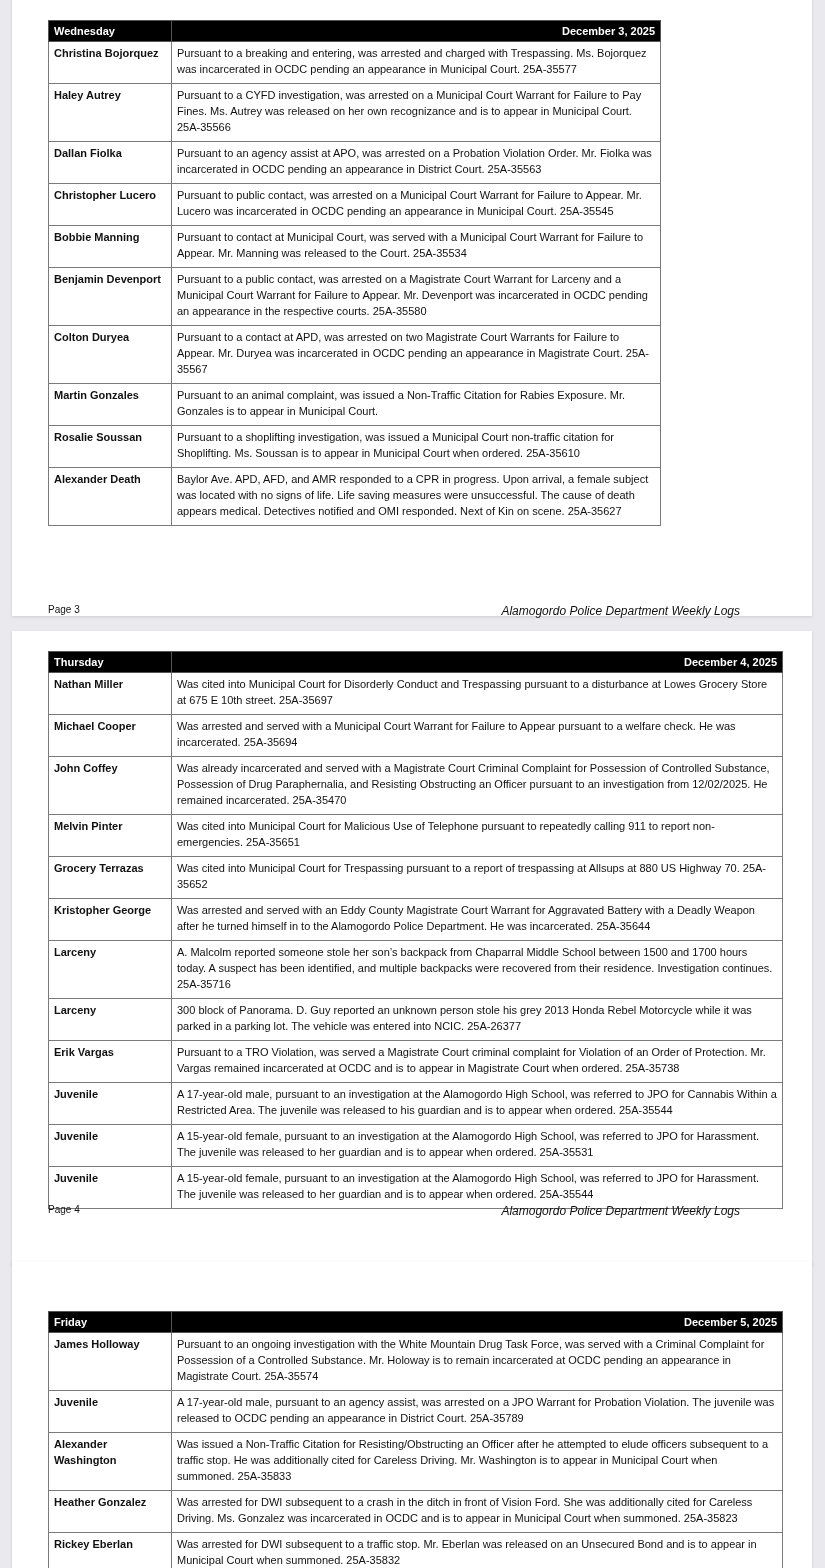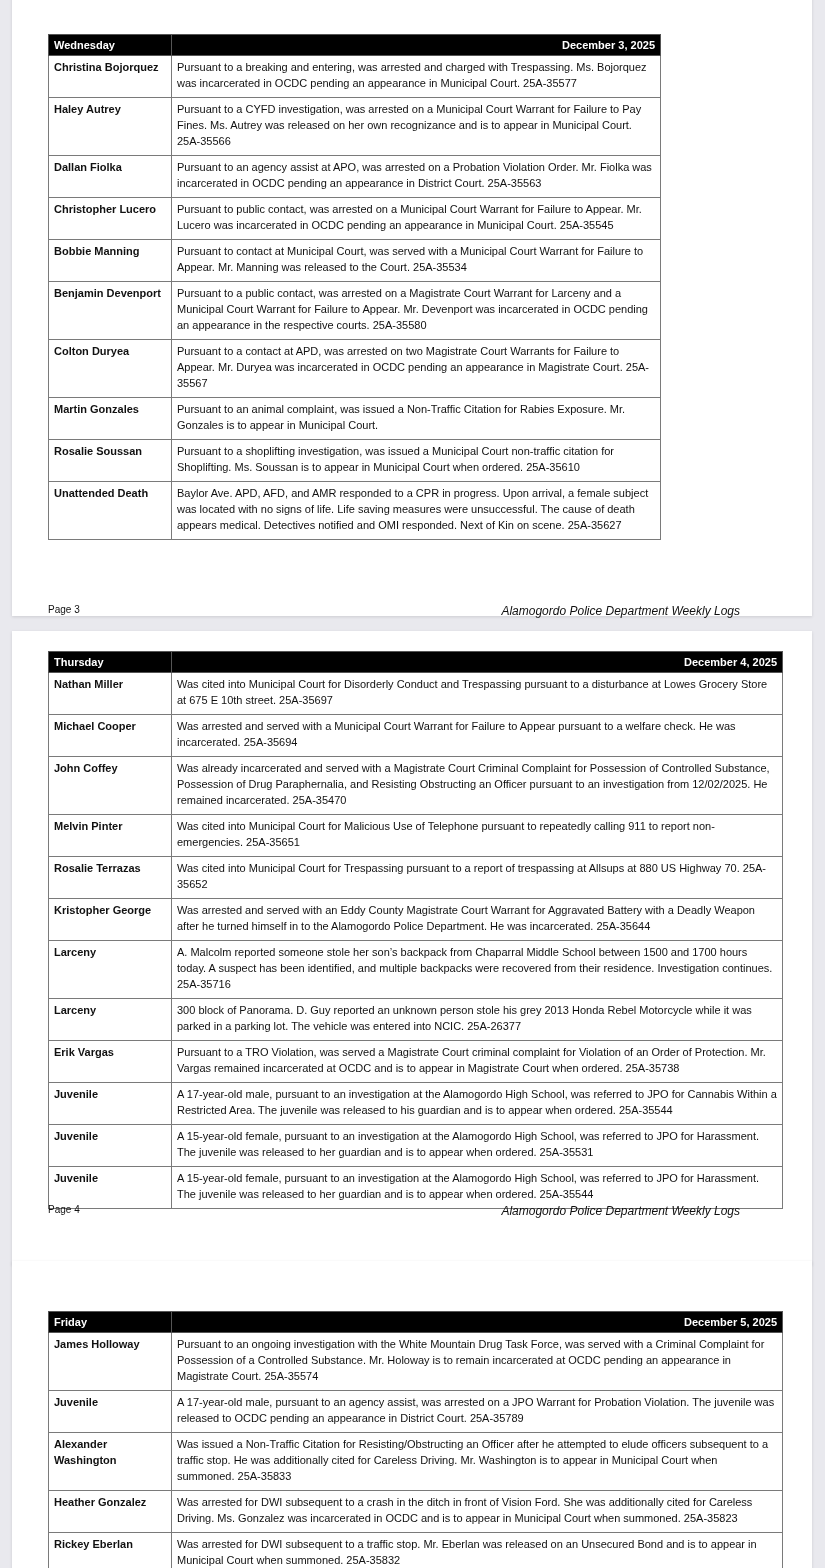--- a/index.html
+++ b/index.html
@@ -21,21 +21,21 @@
   #page2 { top: 631px; height: 634px; }
   #page3 { top: 1261px; height: 320px; }
 
   table.log {
     position: absolute;
     border-collapse: collapse;
     table-layout: fixed;
     font-size: 11px;
     line-height: 16px;
   }
-  #page1 table.log { left: 36px; top: 24px; width: 613px; margin-top: 14px; }
+  #page1 table.log { left: 36px; top: 24px; width: 613px; }
   #page2 table.log { left: 36px; top: 20px; width: 735px; }
   #page3 table.log { left: 36px; top: 50px; width: 735px; }
 
   table.log col.c-name { width: 123px; }
   table.log th {
     background: #000;
     color: #fff;
     font-weight: bold;
     font-size: 11px;
     height: 21px;
@@ -108,21 +108,21 @@
         </tr>
       <tr>
           <td class="name">Martin Gonzales</td>
           <td>Pursuant to an animal complaint, was issued a Non-Traffic Citation for Rabies Exposure. Mr. Gonzales is to appear in Municipal Court.</td>
         </tr>
       <tr>
           <td class="name">Rosalie Soussan</td>
           <td>Pursuant to a shoplifting investigation, was issued a Municipal Court non-traffic citation for Shoplifting.  Ms. Soussan is to appear in Municipal Court when ordered.  25A-35610</td>
         </tr>
       <tr>
-          <td class="name">Unattended Death</td>
+          <td class="name">Alexander Death</td>
           <td>Baylor Ave. APD, AFD, and AMR responded to a CPR in progress.  Upon arrival, a female subject was located with no signs of life.  Life saving measures were unsuccessful.  The cause of death appears medical. Detectives notified and OMI responded. Next of Kin on scene.  25A-35627</td>
         </tr>
     </tbody>
   </table>
   <div class="footer left">Page 3</div>
   <div class="footer right">Alamogordo Police Department Weekly Logs</div>
 </div>
 
 <div class="page" id="page2">
   <table class="log">
@@ -147,21 +147,21 @@
         </tr>
       <tr>
           <td class="name">John Coffey</td>
           <td>Was already incarcerated and served with a Magistrate Court Criminal Complaint for Possession of Controlled Substance, Possession of Drug Paraphernalia, and Resisting Obstructing an Officer pursuant to an investigation from 12/02/2025. He remained incarcerated. 25A-35470</td>
         </tr>
       <tr>
           <td class="name">Melvin Pinter</td>
           <td>Was cited into Municipal Court for Malicious Use of Telephone pursuant to repeatedly calling 911 to report non-emergencies. 25A-35651</td>
         </tr>
       <tr>
-          <td class="name">Rosalie Terrazas</td>
+          <td class="name">Grocery Terrazas</td>
           <td>Was cited into Municipal Court for Trespassing pursuant to a report of trespassing at Allsups at 880 US Highway 70. 25A-35652</td>
         </tr>
       <tr>
           <td class="name">Kristopher George</td>
           <td>Was arrested and served with an Eddy County Magistrate Court Warrant for Aggravated Battery with a Deadly Weapon after he turned himself in to the Alamogordo Police Department. He was incarcerated. 25A-35644</td>
         </tr>
       <tr>
           <td class="name">Larceny</td>
           <td>A. Malcolm reported someone stole her son’s backpack from Chaparral Middle School between 1500 and 1700 hours today. A suspect has been identified, and multiple backpacks were recovered from their residence. Investigation continues. 25A-35716</td>
         </tr>

